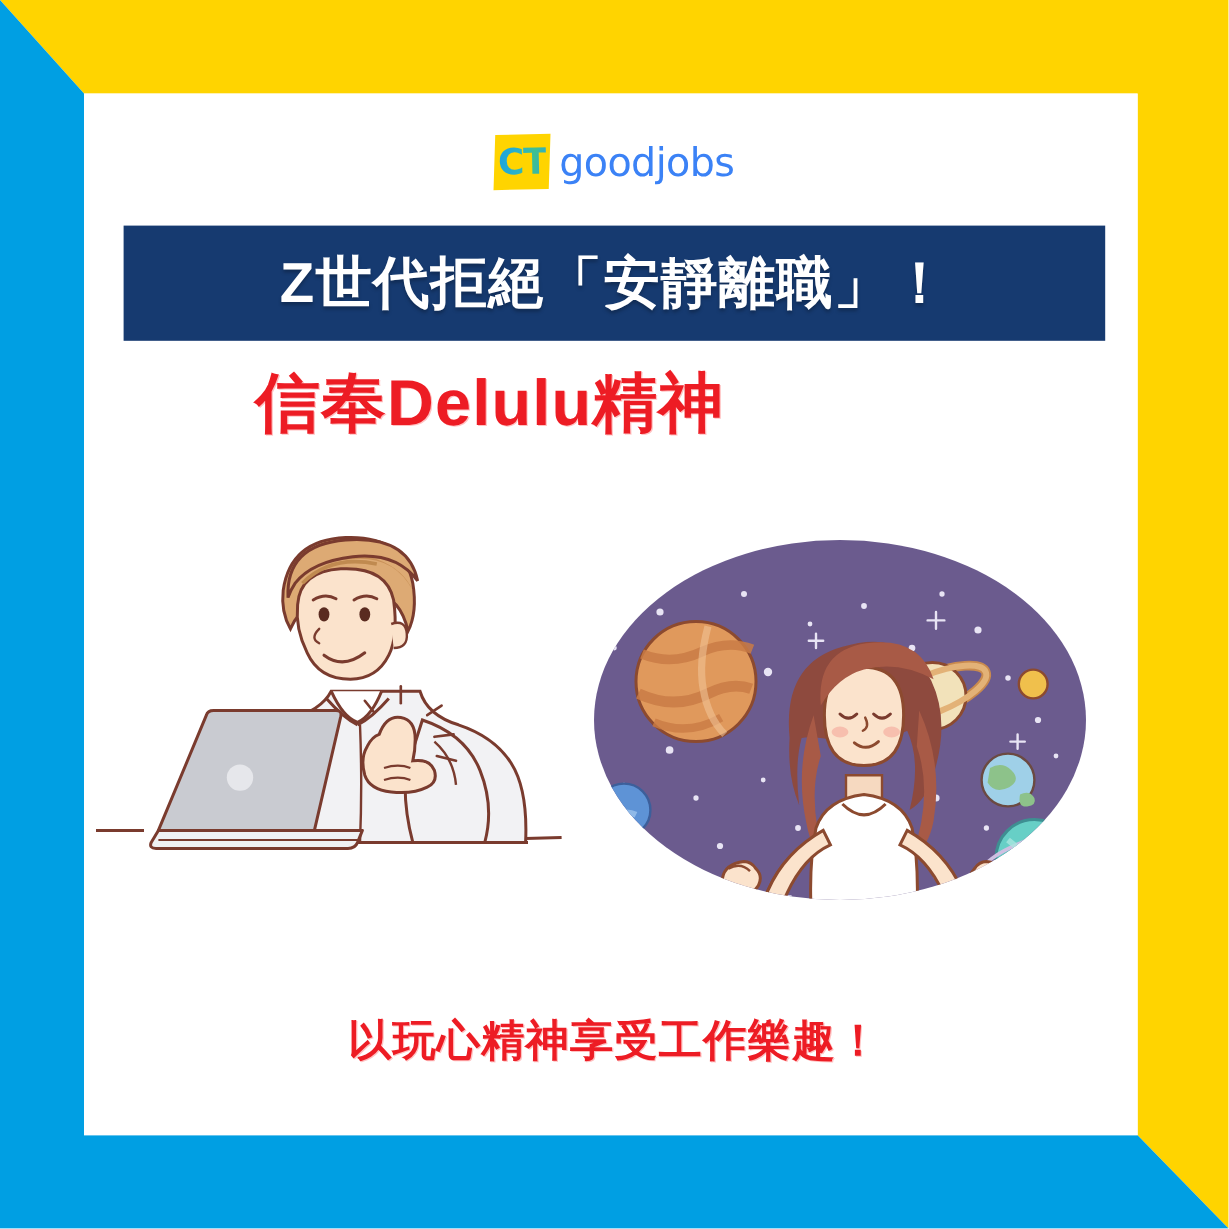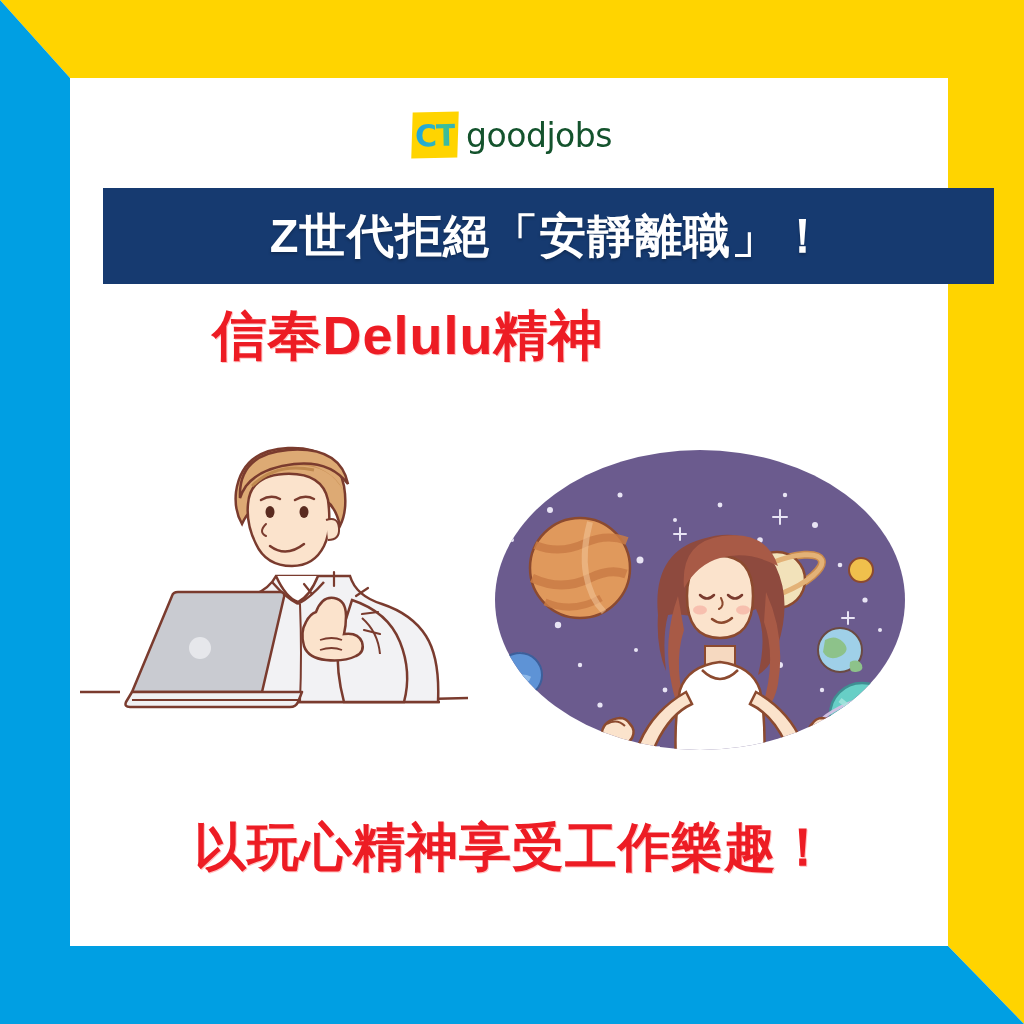--- a/index.html
+++ b/index.html
@@ -81,31 +81,31 @@
     letter-spacing: -1px;
     background: linear-gradient(100deg, #1BA1E2 0%, #2BB3C6 45%, #3FC08F 70%, #2BA6D6 100%);
     -webkit-background-clip: text;
     background-clip: text;
     color: transparent;
     transform: skewX(3deg);
     font-family: "DejaVu Sans", sans-serif;
   }
   .logo-word {
     font-size: 33px;
-    color: #14532d;
+    color: #3b82f6;
     letter-spacing: -0.5px;
     font-family: "DejaVu Sans", sans-serif;
   }
 
   
   .headline-banner {
     position: absolute;
     left: 103px;
     top: 188px;
-    width: 891px;
+    width: 818px;
     height: 96px;
     background: #163A70;
     display: flex;
     align-items: center;
     justify-content: center;
   }
   .headline-banner-text {
     color: #ffffff;
     font-size: 47px;
     font-weight: bold;
@@ -125,25 +125,25 @@
     font-size: 54px;
     font-weight: bold;
     letter-spacing: 1px;
     text-shadow: 1px 1px 0 rgba(255,120,120,0.45);
   }
 
   
   .caption {
     position: absolute;
     left: 0;
-    top: 813px;
+    top: 843px;
     width: 1024px;
     text-align: center;
     color: #ED1C24;
-    font-size: 52px;
+    font-size: 36px;
     font-weight: bold;
     letter-spacing: 1px;
     text-shadow: 1px 1px 0 rgba(255,120,120,0.45);
   }
 
   
   .artwork {
     position: absolute;
     left: 80px;
     top: 400px;

